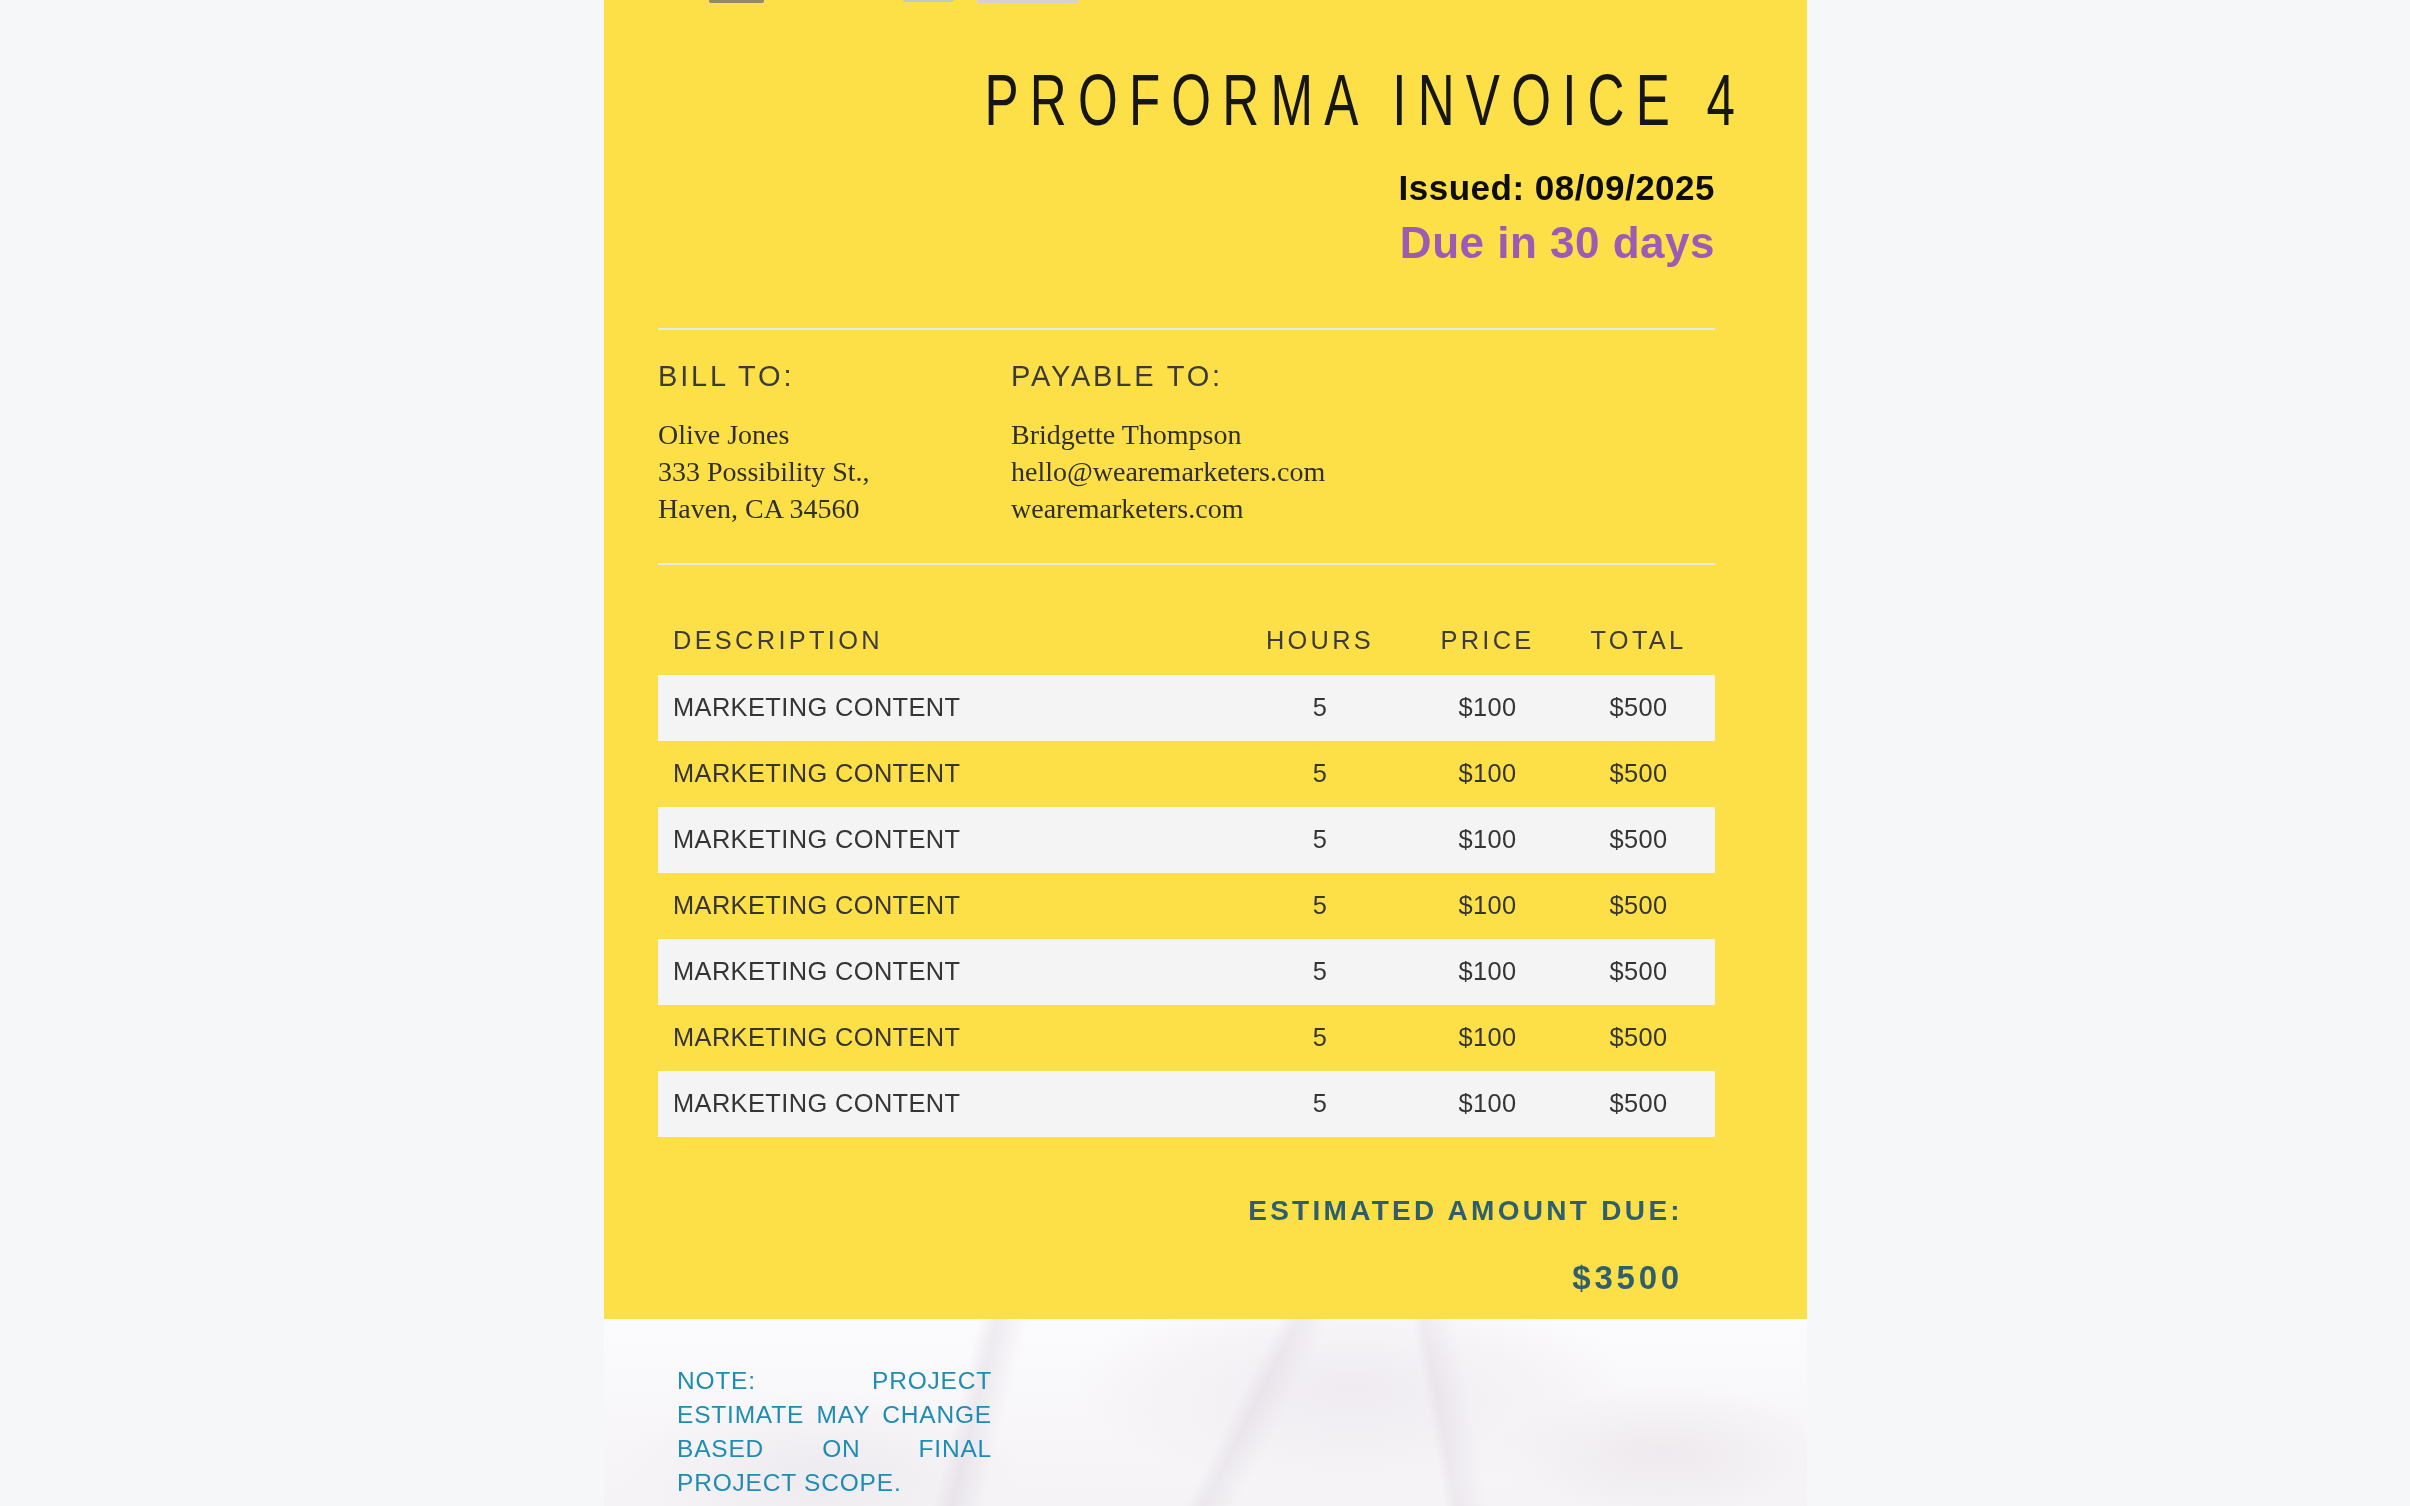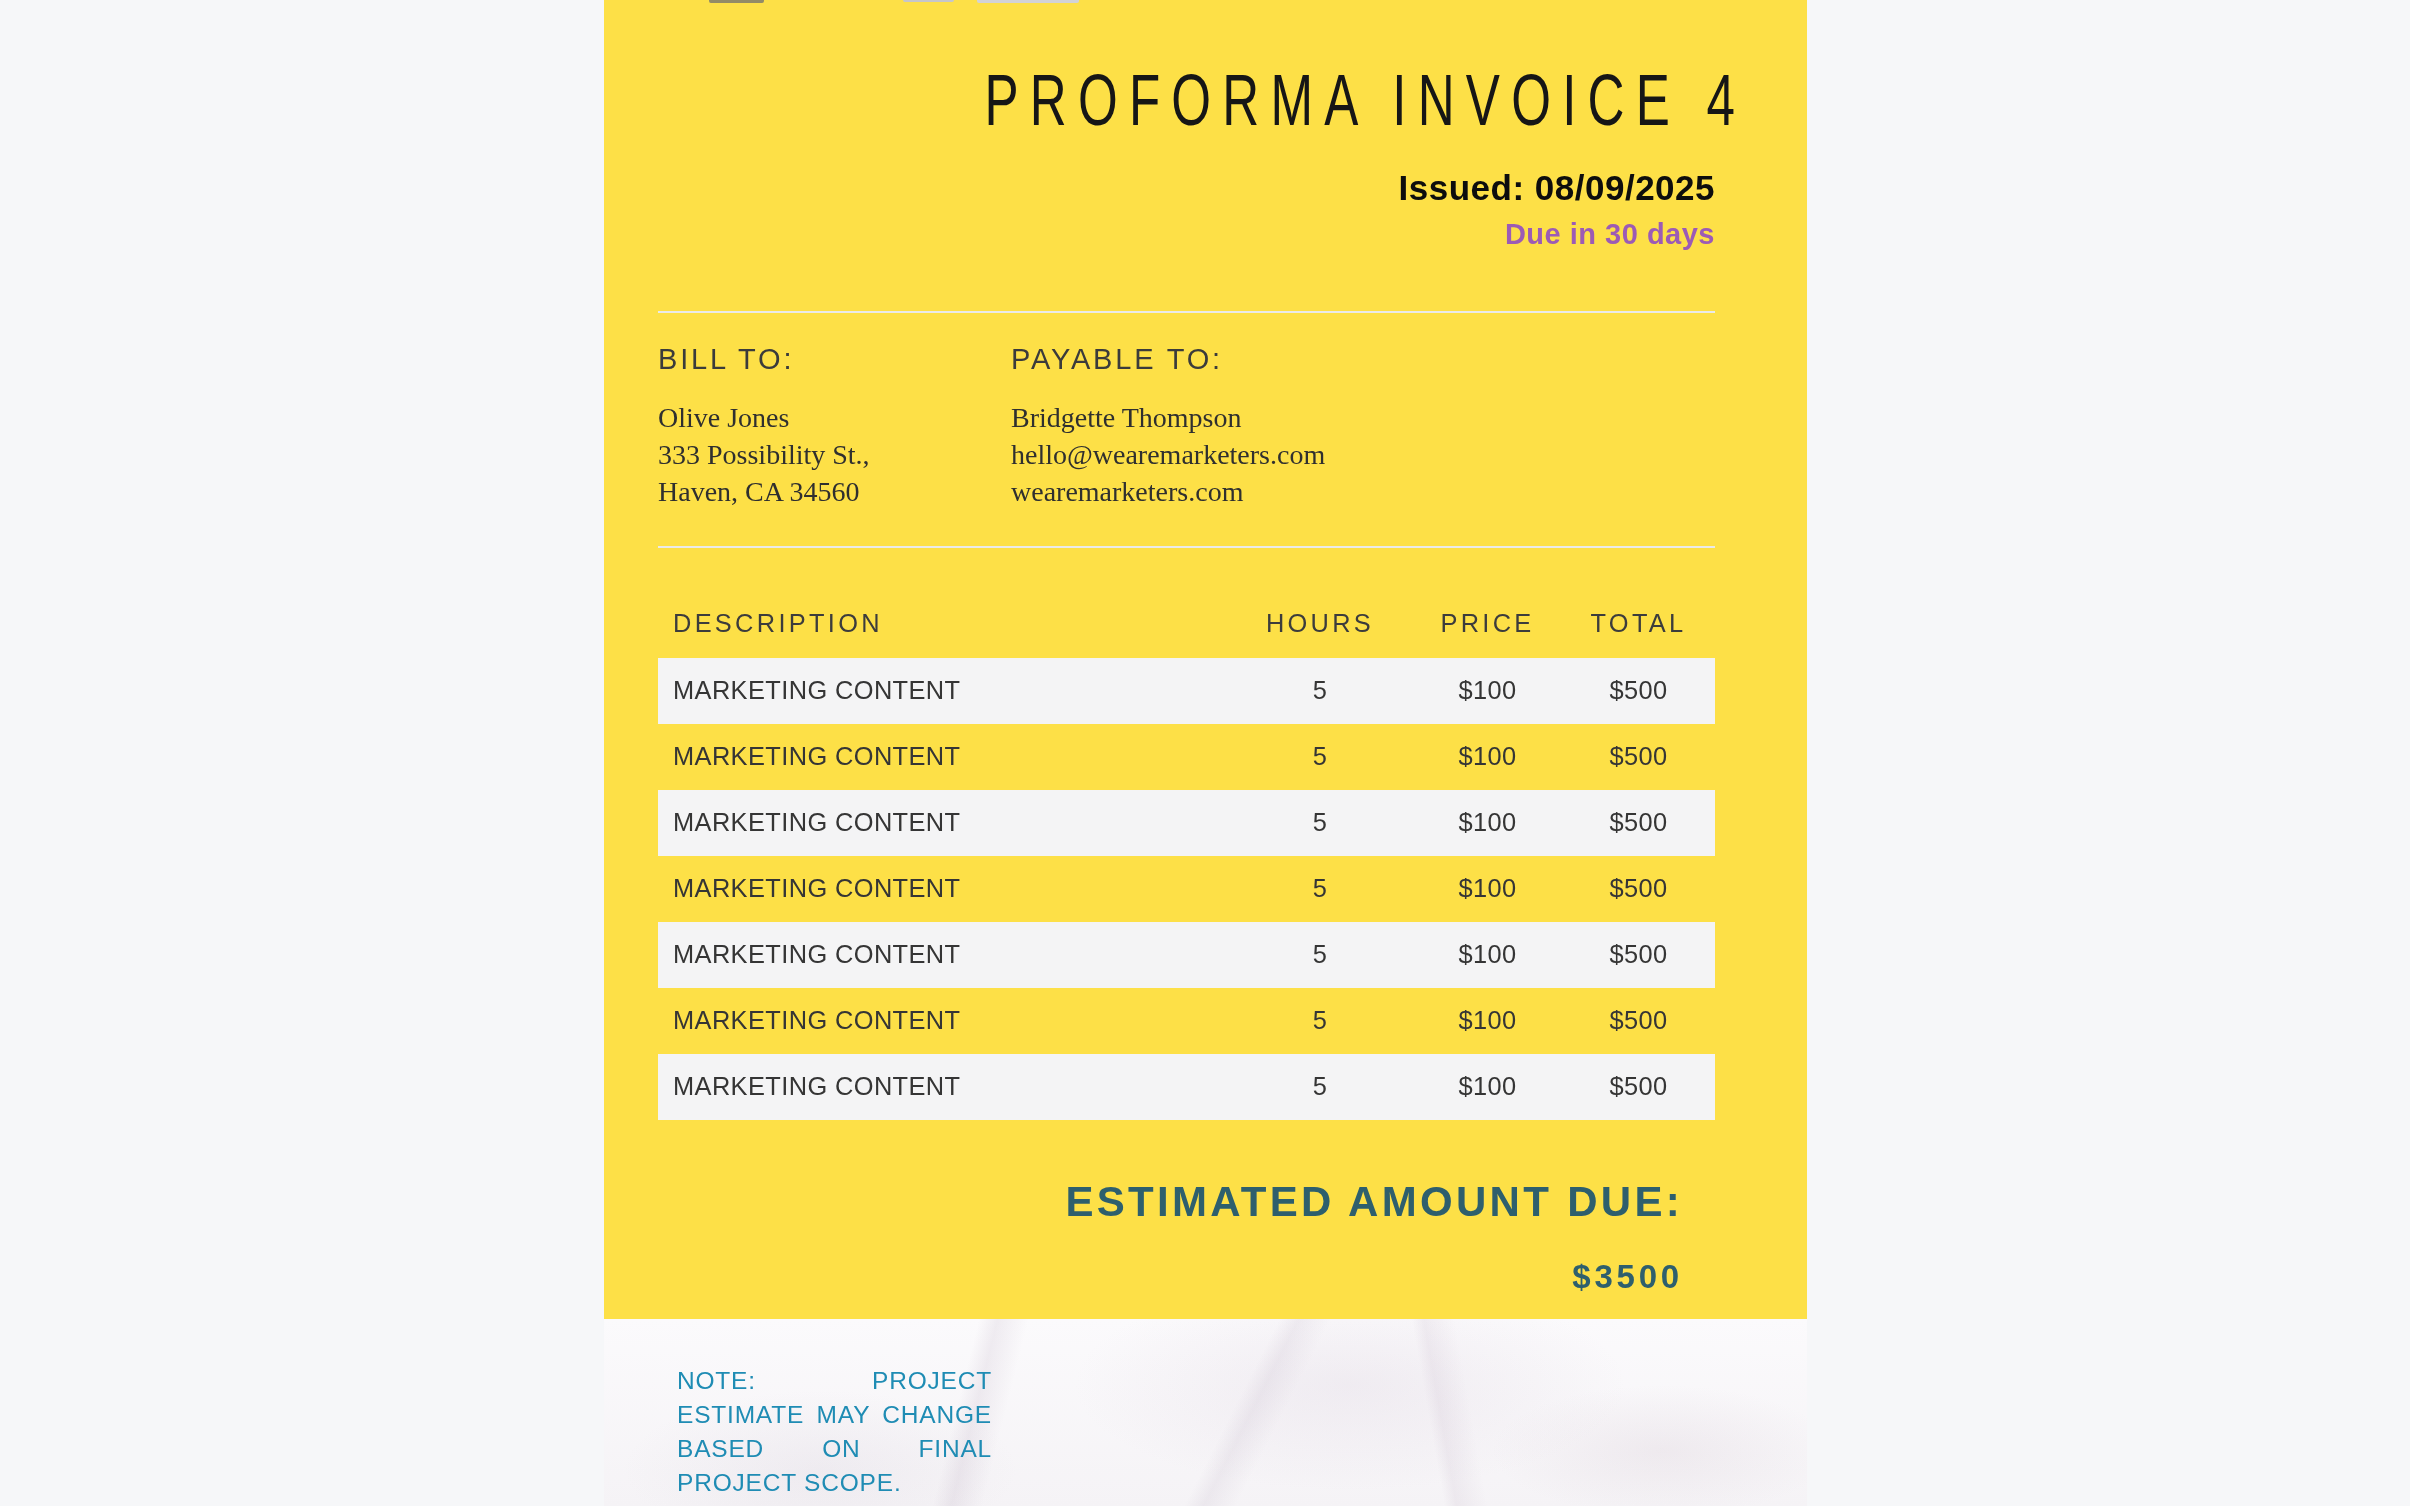--- a/index.html
+++ b/index.html
@@ -46,21 +46,21 @@
     margin-top:30px;
     text-align:right;
     font-size:35px;
     font-weight:bold;
     color:#0d0d0d;
     letter-spacing:0.5px;
   }
   .due {
     margin-top:10.4px;
     text-align:right;
-    font-size:29px;
+    font-size:44px;
     font-weight:bold;
     color:#9c5bb5;
     letter-spacing:0.5px;
   }
 
   .rule { height:1.9px; background:#eaeaea; }
   .rule.r-top { margin-top:60px; }
   .rule.r-bottom { margin-top:36px; }
 
   .parties { display:flex; margin-top:30px; }
@@ -105,21 +105,21 @@
   .td { font-size:25.4px; color:#353535; text-align:center; letter-spacing:0.4px; }
   .td.desc { text-align:left; padding-left:15px; }
 
   .summary {
     margin-top:58px;
     text-align:right;
     padding-right:32px;
     color:#2e5f6d;
     font-weight:bold;
   }
-  .summary-label { font-size:42px; letter-spacing:3.3px; }
+  .summary-label { font-size:28px; letter-spacing:3.3px; }
   .summary-amount { margin-top:32px; font-size:33px; letter-spacing:3.8px; }
 
   
   .marble {
     position:absolute;
     left:0; right:0; bottom:0;
     height:188px;
     background:
       linear-gradient(104deg, transparent 30%, rgba(166,146,172,.14) 31.5%, transparent 34%),
       linear-gradient(117deg, transparent 52%, rgba(150,130,160,.10) 53.5%, transparent 56%),

